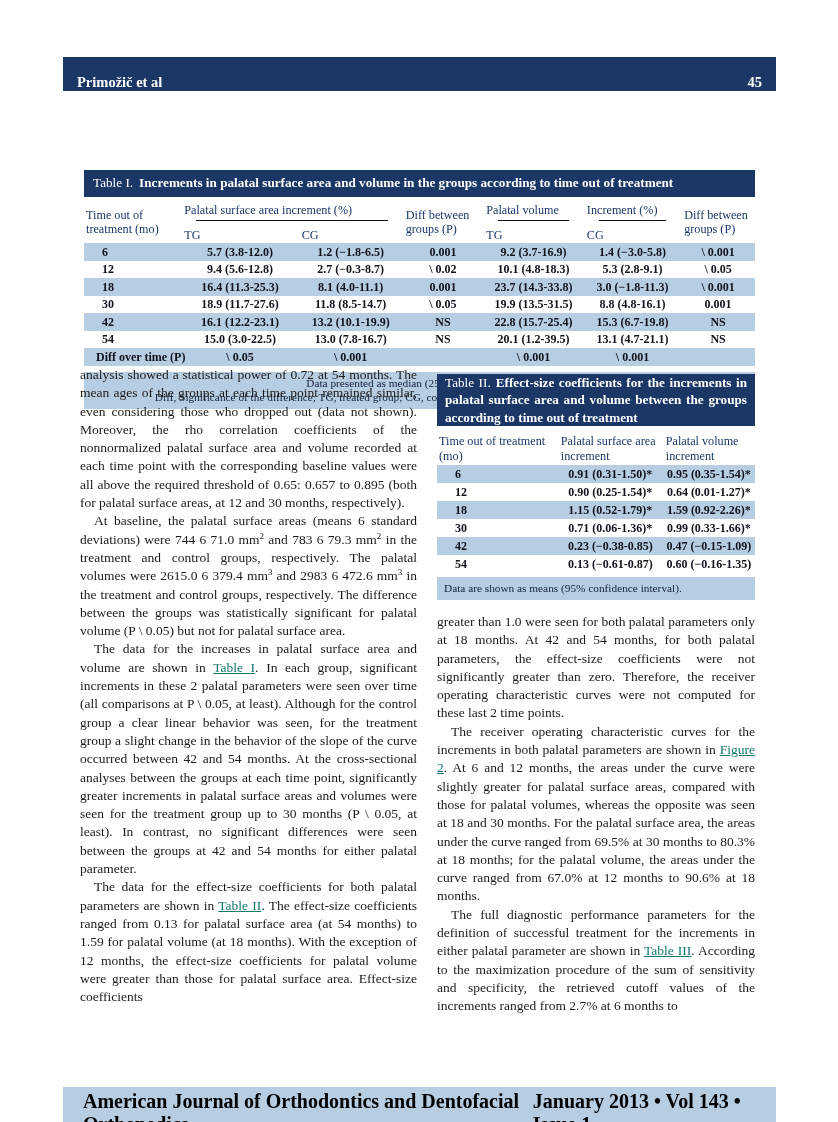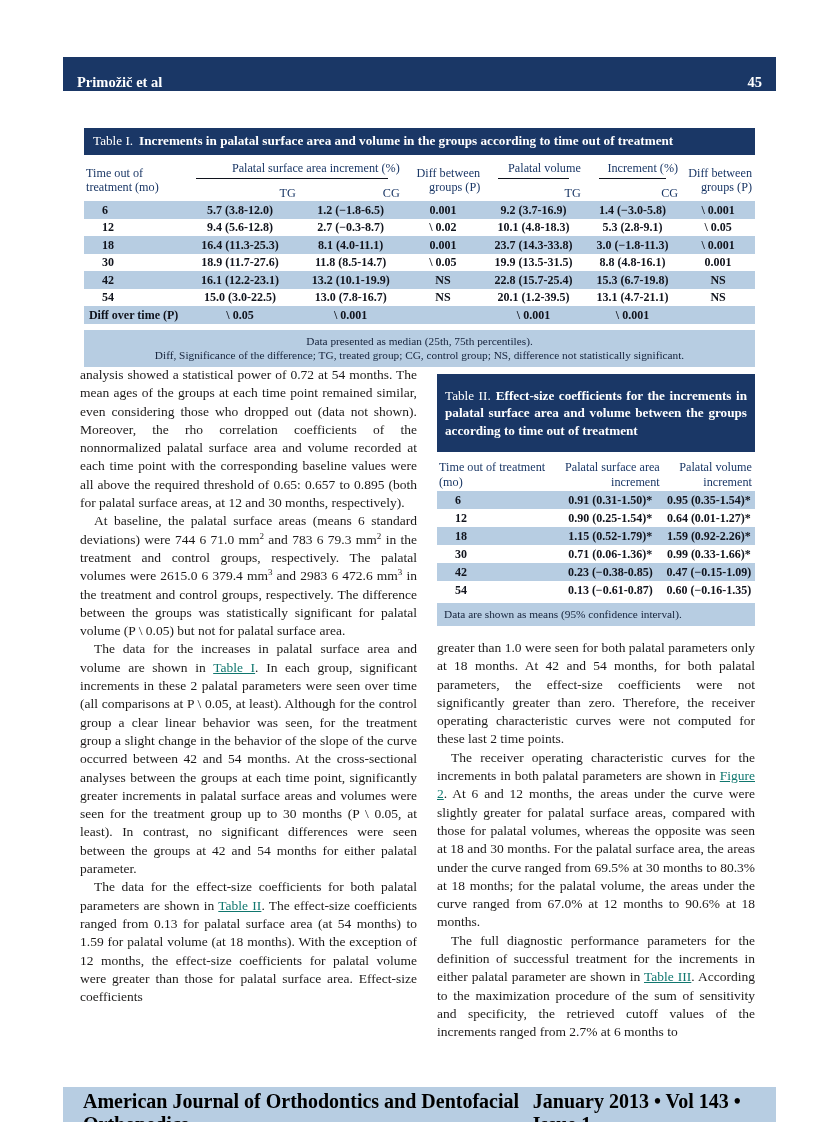--- a/index.html
+++ b/index.html
@@ -6,50 +6,50 @@
   .page{position:relative;width:838px;height:1122px;background:#ffffff;overflow:hidden;
         font-family:"Liberation Serif","DejaVu Serif",serif;color:#10131c;}
 
   
   .runhead{position:absolute;left:63px;top:57px;width:713px;height:34px;background:#1a3766;
            color:#ffffff;display:flex;align-items:flex-end;justify-content:space-between;
            padding:0 14px;box-sizing:border-box;font-size:14.5px;font-weight:bold;}
 
   
   .tableI{position:absolute;left:84px;top:128px;width:671px;}
-  .tbar{background:#1a3766;color:#ffffff;font-size:13.2px;padding:5px 9px;line-height:1.25;}
+  .tbar{background:#1a3766;color:#ffffff;font-size:13.2px;padding:5px 9px;line-height:1.25;margin-top:42px;}
   .tbar .tlabel{font-weight:normal;margin-right:6px;}
   .tbar .ttitle{font-weight:bold;}
   table{border-collapse:collapse;width:100%;table-layout:fixed;}
   th,td{font-size:12px;padding:1px 3px;vertical-align:middle;}
   thead th{color:#1a3766;font-weight:normal;font-size:12.2px;line-height:1.18;padding-top:6px;}
   thead .h-left{text-align:left;padding-left:2px;}
-  thead .h-center{text-align:right;}
+  thead .h-center{text-align:left;}
   .u-line{border-bottom:1.6px solid #10131c;margin:2px 12px 0 12px;height:1px;}
   tbody td{font-weight:bold;color:#10131c;height:15.5px;}
   .t1 tbody tr:nth-child(odd){background:#b7cde2;}
   .t2 tbody tr:nth-child(odd){background:#b7cde2;}
   td.c-time{text-align:left;padding-left:18px;}
   td.c-val{text-align:center;}
   td.c-p{text-align:center;}
-  td.c-lbl{text-align:right;padding-left:4px;white-space:nowrap;}
+  td.c-lbl{text-align:left;padding-left:12px;white-space:nowrap;}
   .tfoot{background:#b7cde2;margin-top:6px;padding:4px 8px;font-size:11.3px;font-weight:normal;
          color:#14213a;line-height:1.3;text-align:center;}
 
   
   .colL{position:absolute;left:80px;top:366px;width:337px;}
   .colR{position:absolute;left:437px;top:374px;width:318px;}
   .colL p,.colR p{margin:0;font-size:13.5px;line-height:18.3px;text-align:justify;color:#1c1a19;}
   p.ind{text-indent:14px;}
   .ref{color:#0f766e;text-decoration:underline;}
   sup{font-size:9px;line-height:0;}
 
   
   .tableII{width:318px;margin-bottom:13px;}
-  .tbar2{background:#1a3766;color:#ffffff;font-size:13.2px;padding:13px 8px;line-height:1.32;
+  .tbar2{background:#1a3766;color:#ffffff;font-size:13.2px;padding:0 8px;line-height:1.32;
          text-align:justify;}
   .tbar2 .tlabel{font-weight:normal;margin-right:5px;}
   .tbar2 .ttitle{font-weight:bold;}
   .t2 thead th{padding-top:8px;padding-bottom:2px;}
   .t2 tbody td{height:16px;}
   .tfoot2{background:#b7cde2;margin-top:4px;padding:4px 7px;font-size:11.3px;color:#14213a;
           line-height:1.32;text-align:justify;font-weight:normal;}
 
   
   .pgfoot{position:absolute;left:63px;top:1087px;width:713px;height:52px;background:#b7cde2;

